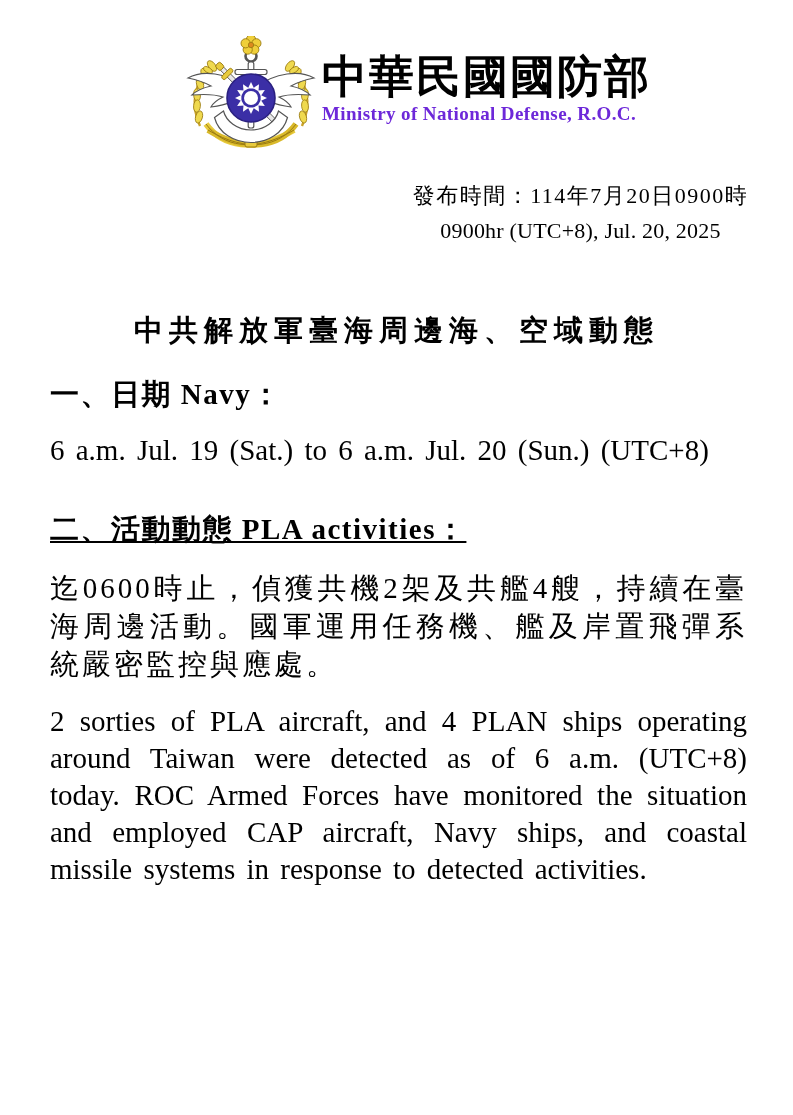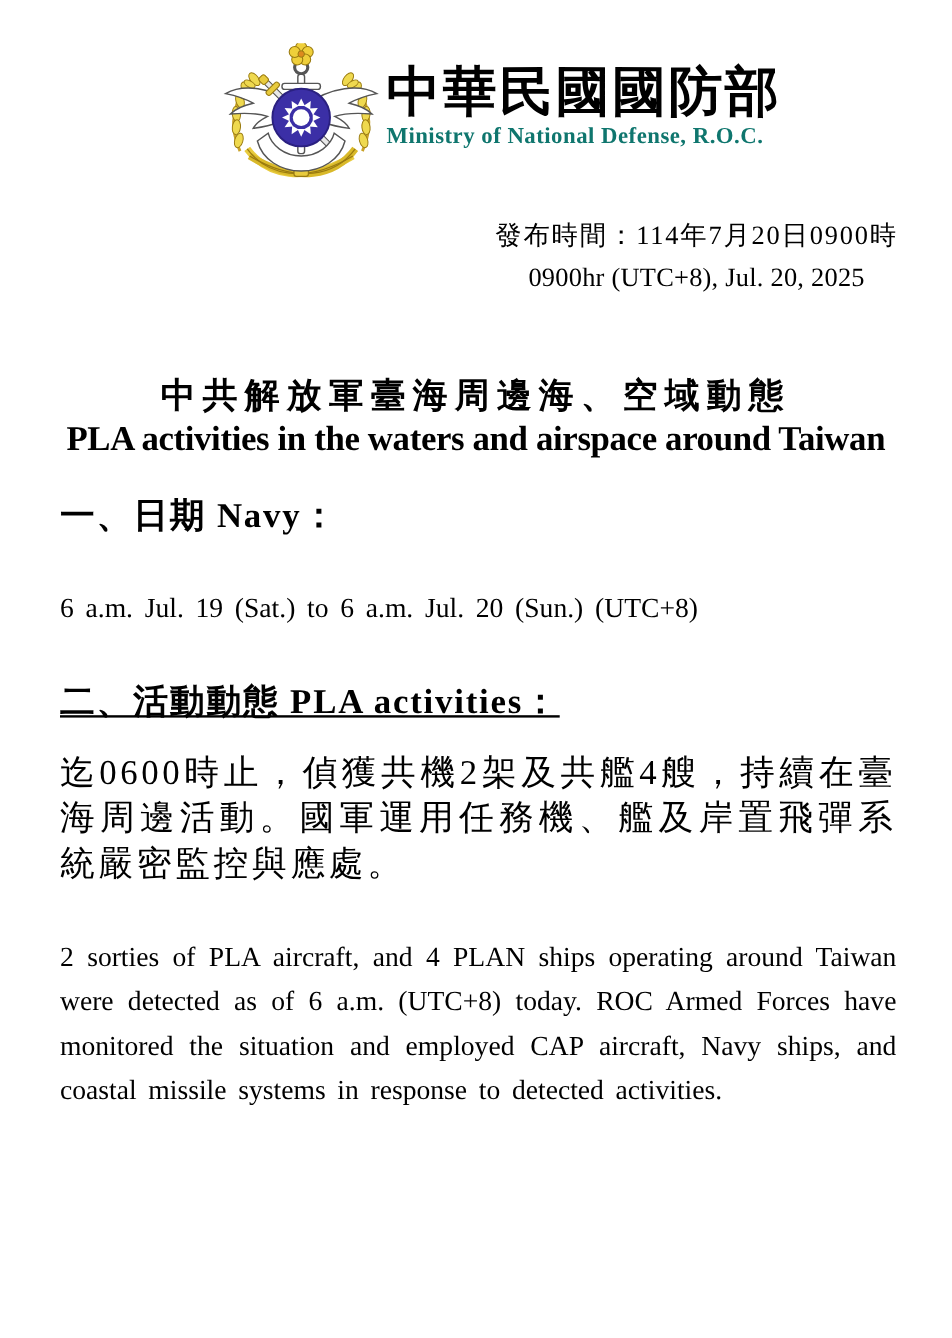--- a/index.html
+++ b/index.html
@@ -3,34 +3,34 @@
 <meta charset="utf-8">
 <style>
   html,body{margin:0;padding:0;background:#fff;}
   .page{position:relative;width:793px;height:1115px;background:#ffffff;overflow:hidden;
         font-family:"Liberation Serif","DejaVu Serif",serif;color:#000;}
   
   .header-row{display:flex;align-items:flex-start;padding:36px 0 0 184px;}
   .emblem{width:134px;height:122px;flex:0 0 auto;}
   .header-text{margin-left:4px;padding-top:16px;}
   .org-zh{font-size:45px;font-weight:bold;letter-spacing:2px;line-height:1.12;white-space:nowrap;}
-  .org-en{font-size:19px;font-weight:bold;color:#0f766e;letter-spacing:0.4px;margin-top:1px;}
+  .org-en{font-size:19px;font-weight:bold;color:#6d28d9;letter-spacing:0.4px;margin-top:1px;}
   
   .release{margin:20px 0 0 368px;font-size:22px;line-height:35px;text-align:center;}
   .release-zh{letter-spacing:1.5px;white-space:nowrap;}
   .release-en{letter-spacing:0.2px;white-space:nowrap;}
   
   .doc-title{text-align:center;margin-top:64px;}
   .doc-title-zh{font-size:29px;font-weight:bold;letter-spacing:6px;line-height:36px;}
   .doc-title-en{font-size:29px;font-weight:bold;letter-spacing:-0.3px;line-height:36px;}
   
   .section-heading{margin:28px 48px 0 50px;font-size:29px;font-weight:bold;letter-spacing:1.5px;line-height:36px;}
   .para{margin-left:50px;margin-right:46px;}
   .para-zh{margin-top:20px;font-size:29px;line-height:38px;letter-spacing:3px;text-align:justify;}
-  .para-en{margin-top:40px;font-size:23px;line-height:37px;word-spacing:4px;}
+  .para-en{margin-top:20px;font-size:29px;line-height:37px;word-spacing:4px;}
   .para-en.justified{text-align:justify;}
   .s2-heading{margin-top:42px;text-decoration:underline;}
   .s2-zh{margin-top:22px;}
 </style>
 </head>
 <body>
 
 <div class="page">
 
   <div class="header-row">
@@ -128,21 +128,20 @@
     </div>
   </div>
 
   <div class="release">
     <div class="release-zh">發布時間：114年7月20日0900時</div>
     <div class="release-en">0900hr (UTC+8), Jul. 20, 2025</div>
   </div>
 
   <div class="doc-title">
     <div class="doc-title-zh">中共解放軍臺海周邊海、空域動態</div>
-    <div class="doc-title-en">PLA activities in the waters and airspace around Taiwan</div>
   </div>
 
   <div class="section-heading">一、日期 Navy：</div>
   <div class="para para-en">6 a.m. Jul. 19 (Sat.) to 6 a.m. Jul. 20 (Sun.) (UTC+8)</div>
 
   <div class="section-heading s2-heading">二、活動動態 PLA activities：</div>
   <div class="para para-zh s2-zh">迄0600時止，偵獲共機2架及共艦4艘，持續在臺海周邊活動。國軍運用任務機、艦及岸置飛彈系統嚴密監控與應處。</div>
   <div class="para para-en justified">2 sorties of PLA aircraft, and 4 PLAN ships operating around Taiwan were detected as of 6 a.m. (UTC+8) today. ROC Armed Forces have monitored the situation and employed CAP aircraft, Navy ships, and coastal missile systems in response to detected activities.</div>
 
 </div>

